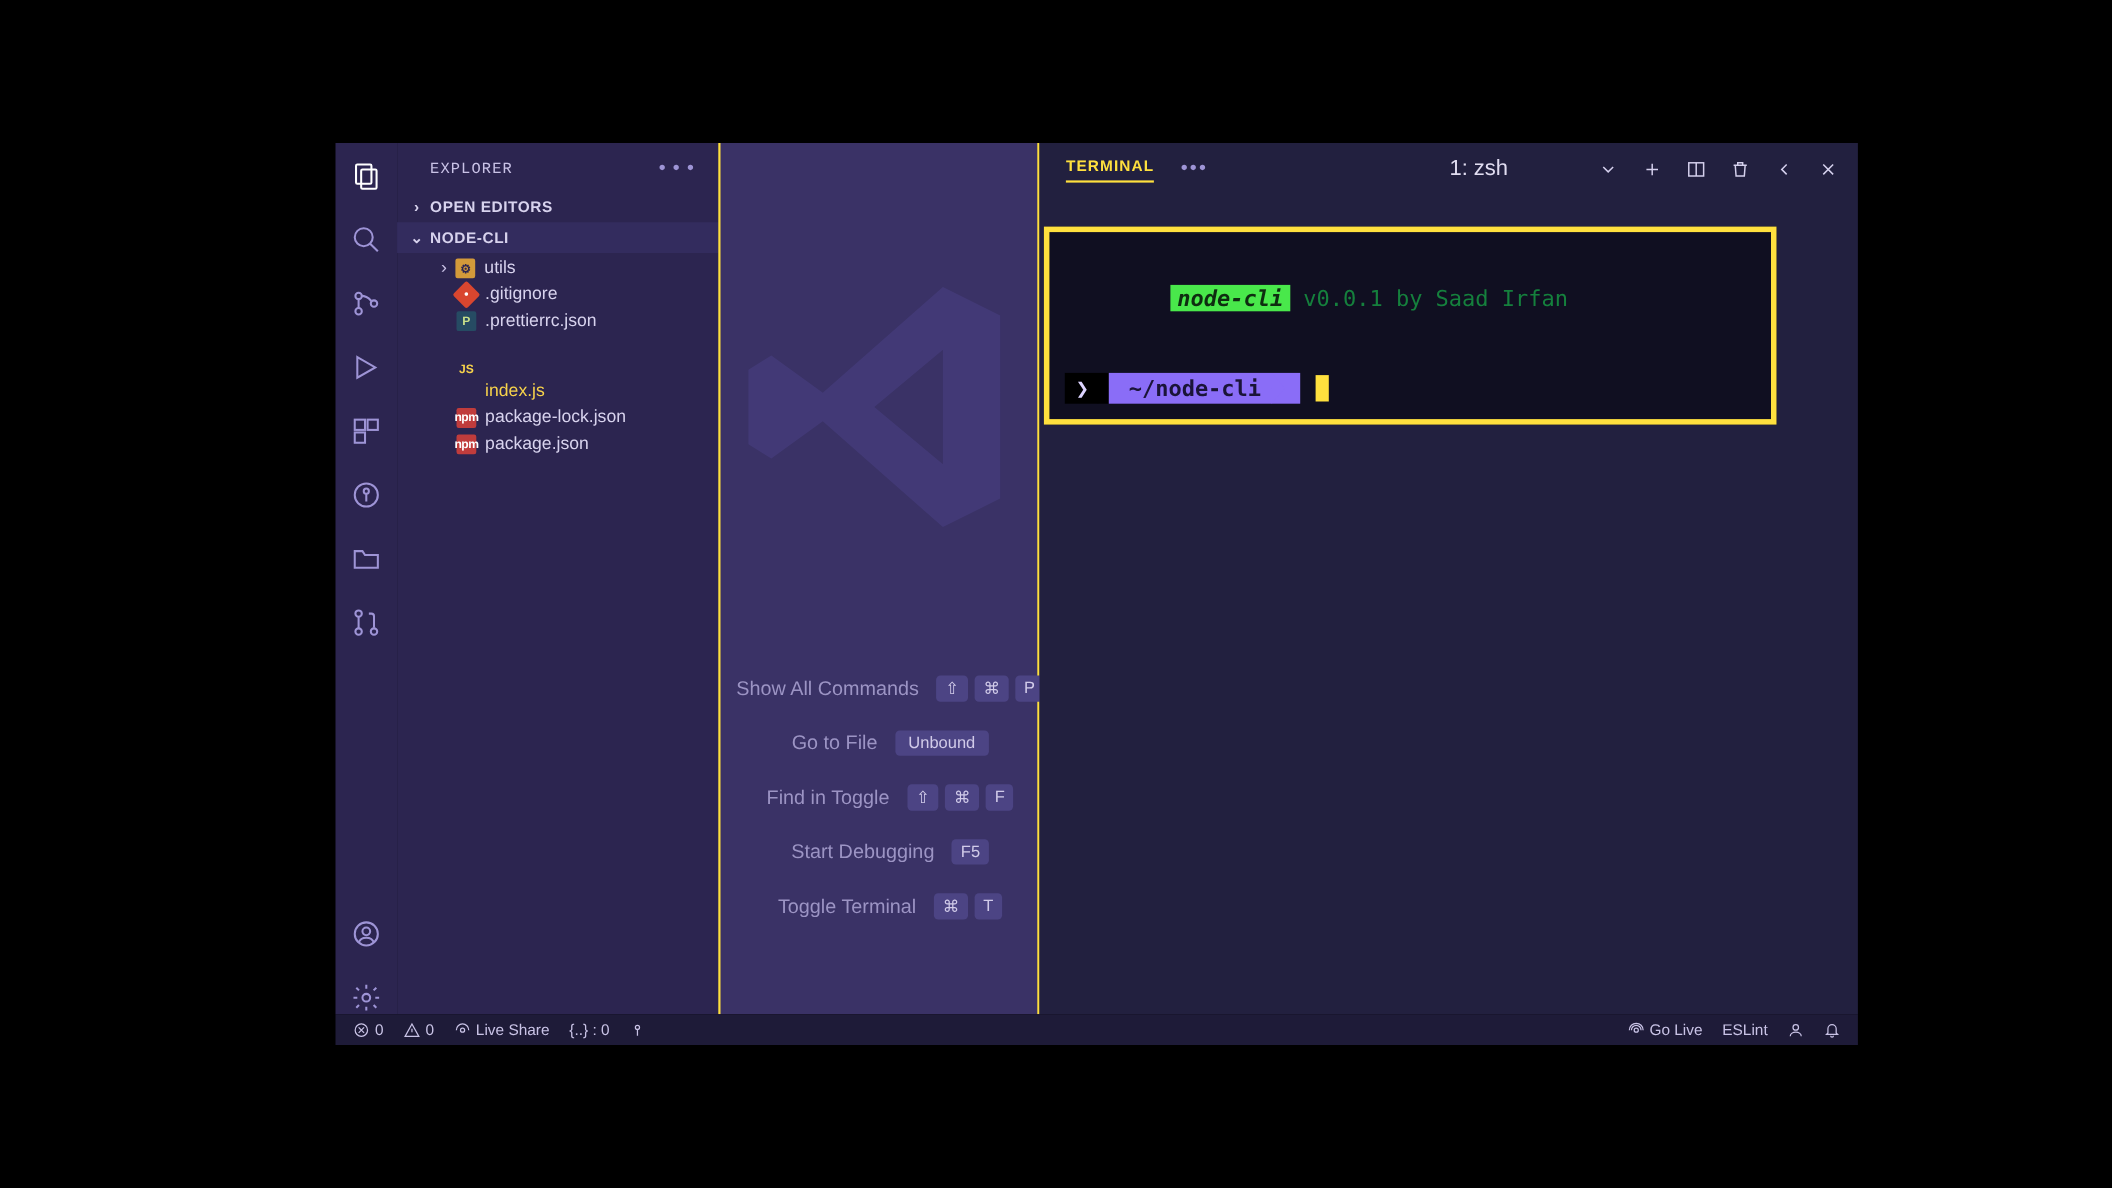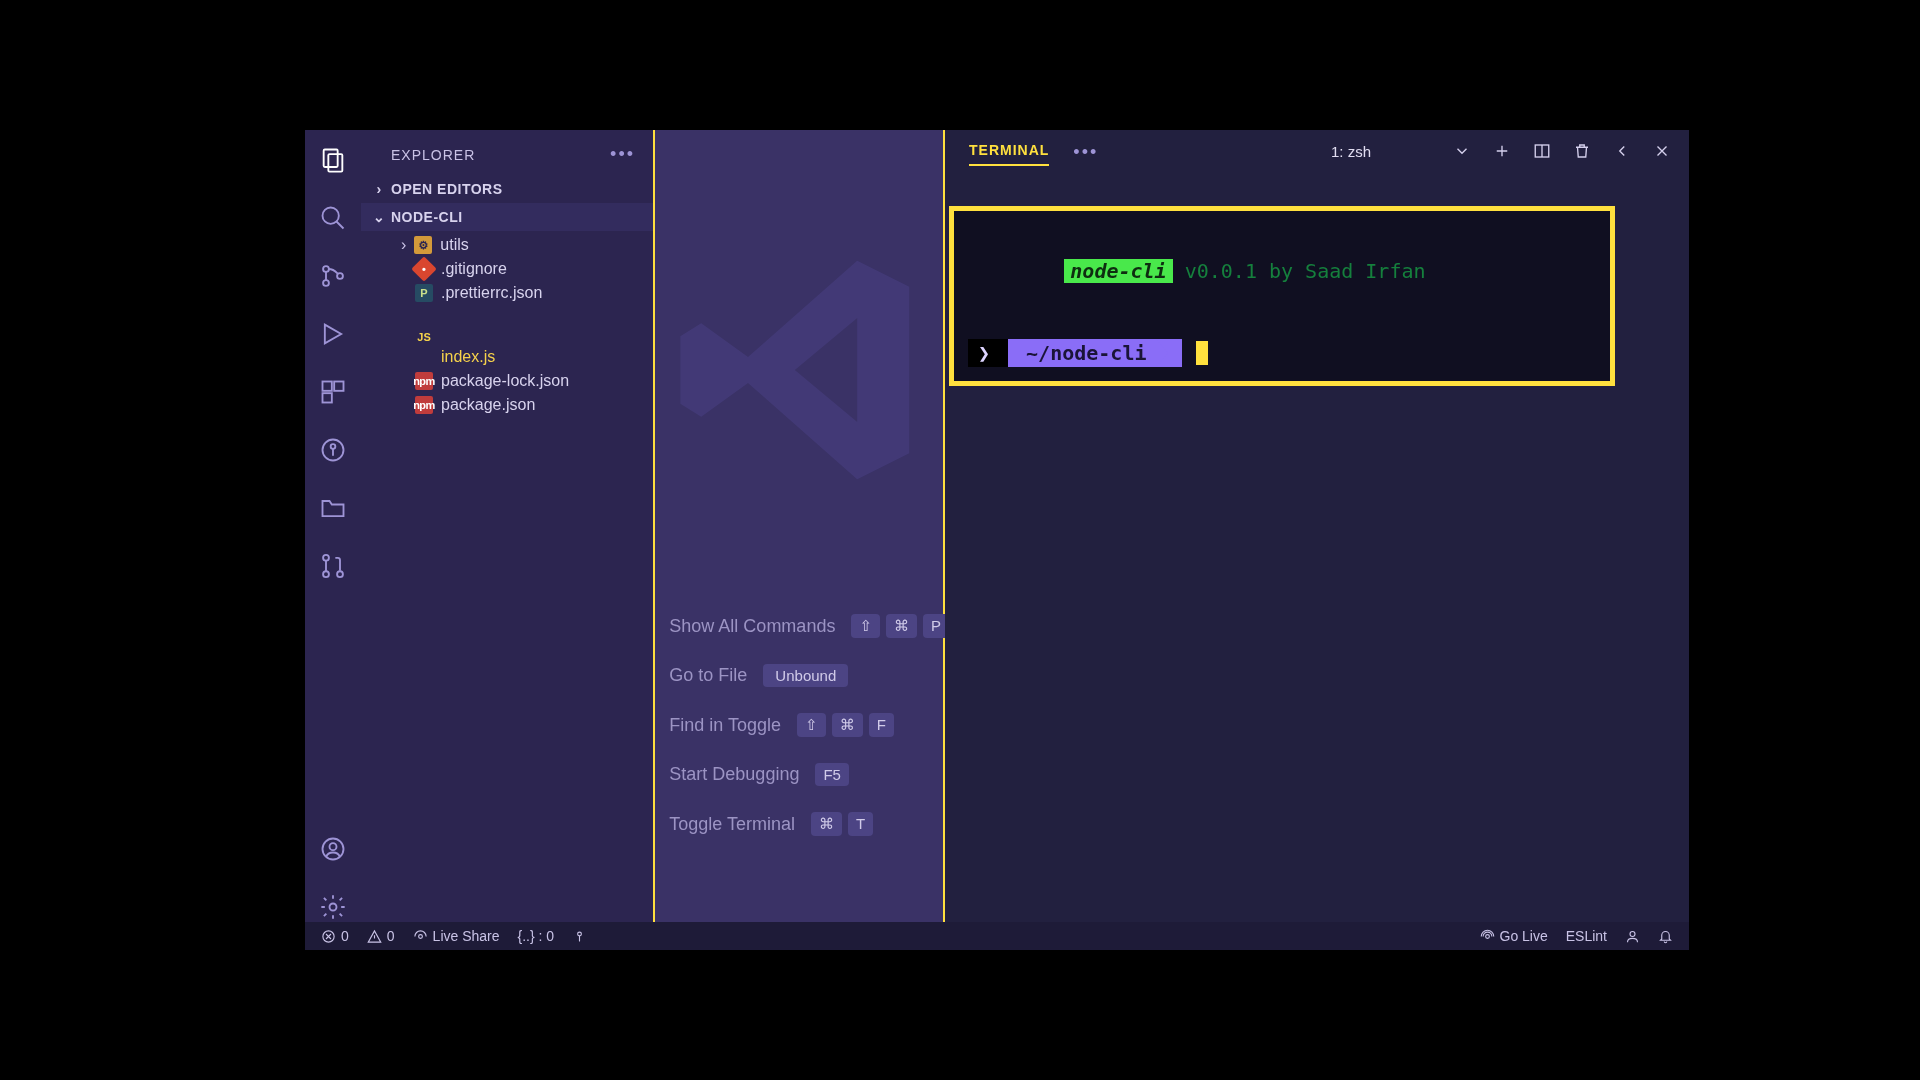--- a/index.html
+++ b/index.html
@@ -14,21 +14,21 @@
   }
   .activitybar .spacer { flex: 1; }
   .act-icon { width: 30px; height: 30px; color: #9e94d6; display:flex; align-items:center; justify-content:center; cursor:pointer;}
   .act-icon svg { width: 28px; height: 28px; stroke: currentColor; fill:none; stroke-width:1.6; }
   .act-icon.active { color: #fff; }
   
   .sidebar {
     position: absolute; left: 130px; top: 0; width: 292px; height: 792px;
     background: #2c2550; color:#d3cde9;
   }
-  .sidebar-header { display:flex; align-items:center; justify-content:space-between; padding:14px 18px 10px 30px; font-size:14px; letter-spacing:1px;}
+  .sidebar-header { display:flex; align-items:center; justify-content:space-between; padding:14px 18px 10px 30px; font-size:14px; letter-spacing:1px;font-family:Liberation Mono, monospace;}
   .sidebar-header .title { color:#c9c2e6; }
   .sidebar-header .dots { color:#9e94d6; font-size:18px; letter-spacing:2px;}
   .section-row { display:flex; align-items:center; padding:6px 12px; font-size:14px; font-weight:700; letter-spacing:.5px; color:#d8d3ee; gap:6px;}
   .section-row .chev { width:12px; text-align:center;}
   .section-row.project { background:#332c5e;}
   .tree { padding-top:2px; }
   .tree-row { display:flex; align-items:center; gap:8px; padding:3px 12px 3px 54px; font-size:16px; color:#d8d3ee; white-space:nowrap;}
   .tree-row.folder { padding-left:40px;}
   .tree-row .ficon { width:18px; height:18px; display:inline-flex; align-items:center; justify-content:center; font-size:11px; font-weight:700; border-radius:2px;}
   .ic-utils   { background:#d39a3a; color:#2c2550;}
@@ -44,37 +44,37 @@
     position:absolute; left:422px; top:0; width:292px; height:792px;
     background:#3a3266; border-left:2px solid #ffe03e; border-right:2px solid #ffe03e;
     display:flex; flex-direction:column; align-items:flex-end; justify-content:center;
     padding-right:0;
   }
   .watermark {
     position:absolute; left:0; top:70px; width:290px; height:340px;
     display:flex; align-items:center; justify-content:center; opacity:.35;
   }
   .watermark svg { width:260px; height:260px; fill:#524896;}
-  .welcome-list { position:absolute; right:-6px; top:484px; display:flex; flex-direction:column; gap:26px; align-items:flex-start;}
+  .welcome-list { position:absolute; right:-6px; top:484px; display:flex; flex-direction:column; gap:26px; align-items:center;}
   .welcome-row { display:flex; align-items:center; gap:16px; color:#9C94c4; font-size:18px;}
   .welcome-row .kbd-group{display:flex;gap:6px;}
   .kbd { background:#4c4484; color:#d1cbe9; border-radius:4px; padding:3px 8px; font-size:15px; min-width:20px; text-align:center;}
   .kbd.long{padding:3px 12px;}
   
   .panel {
     position:absolute; left:714px; top:0; right:0; height:792px;
     background:#22203f;
   }
   .panel-tabs { display:flex; align-items:flex-start; padding:12px 18px 6px 24px; gap:24px;}
   .panel-tab { font-size:14px; letter-spacing:1px; color:#9b94c8; padding-bottom:6px;}
   .panel-tab.active { color:#ffe03e; border-bottom:2px solid #ffe03e; font-weight:600;}
   .panel-tabs .dots { color:#9e94d6; font-size:18px; letter-spacing:2px;}
   .panel-tabs .grow{flex:1;}
   .term-controls{display:flex;align-items:center;gap:22px;color:#cfc9ea;}
-  .term-controls .sel{color:#e1ddf1;font-size:15px; margin-right:60px;}
+  .term-controls .sel{color:#e1ddf1;font-size:20px; margin-right:60px;}
   .tc-icon{width:18px;height:18px;display:flex;align-items:center;justify-content:center;cursor:pointer;}
   .tc-icon svg{width:18px;height:18px;stroke:#d5d0ed;fill:none;stroke-width:1.8;}
   
   .term-box {
     position:absolute; left:4px; top:76px; right:74px; height:180px;
     border:5px solid #ffe03e; background:#100f21; padding:18px 14px;
     font-family: "SFMono-Regular", Menlo, monospace; font-size:20px; line-height:1.4;
     color:#e6f0d7;
   }
   .term-line{white-space:pre;}

